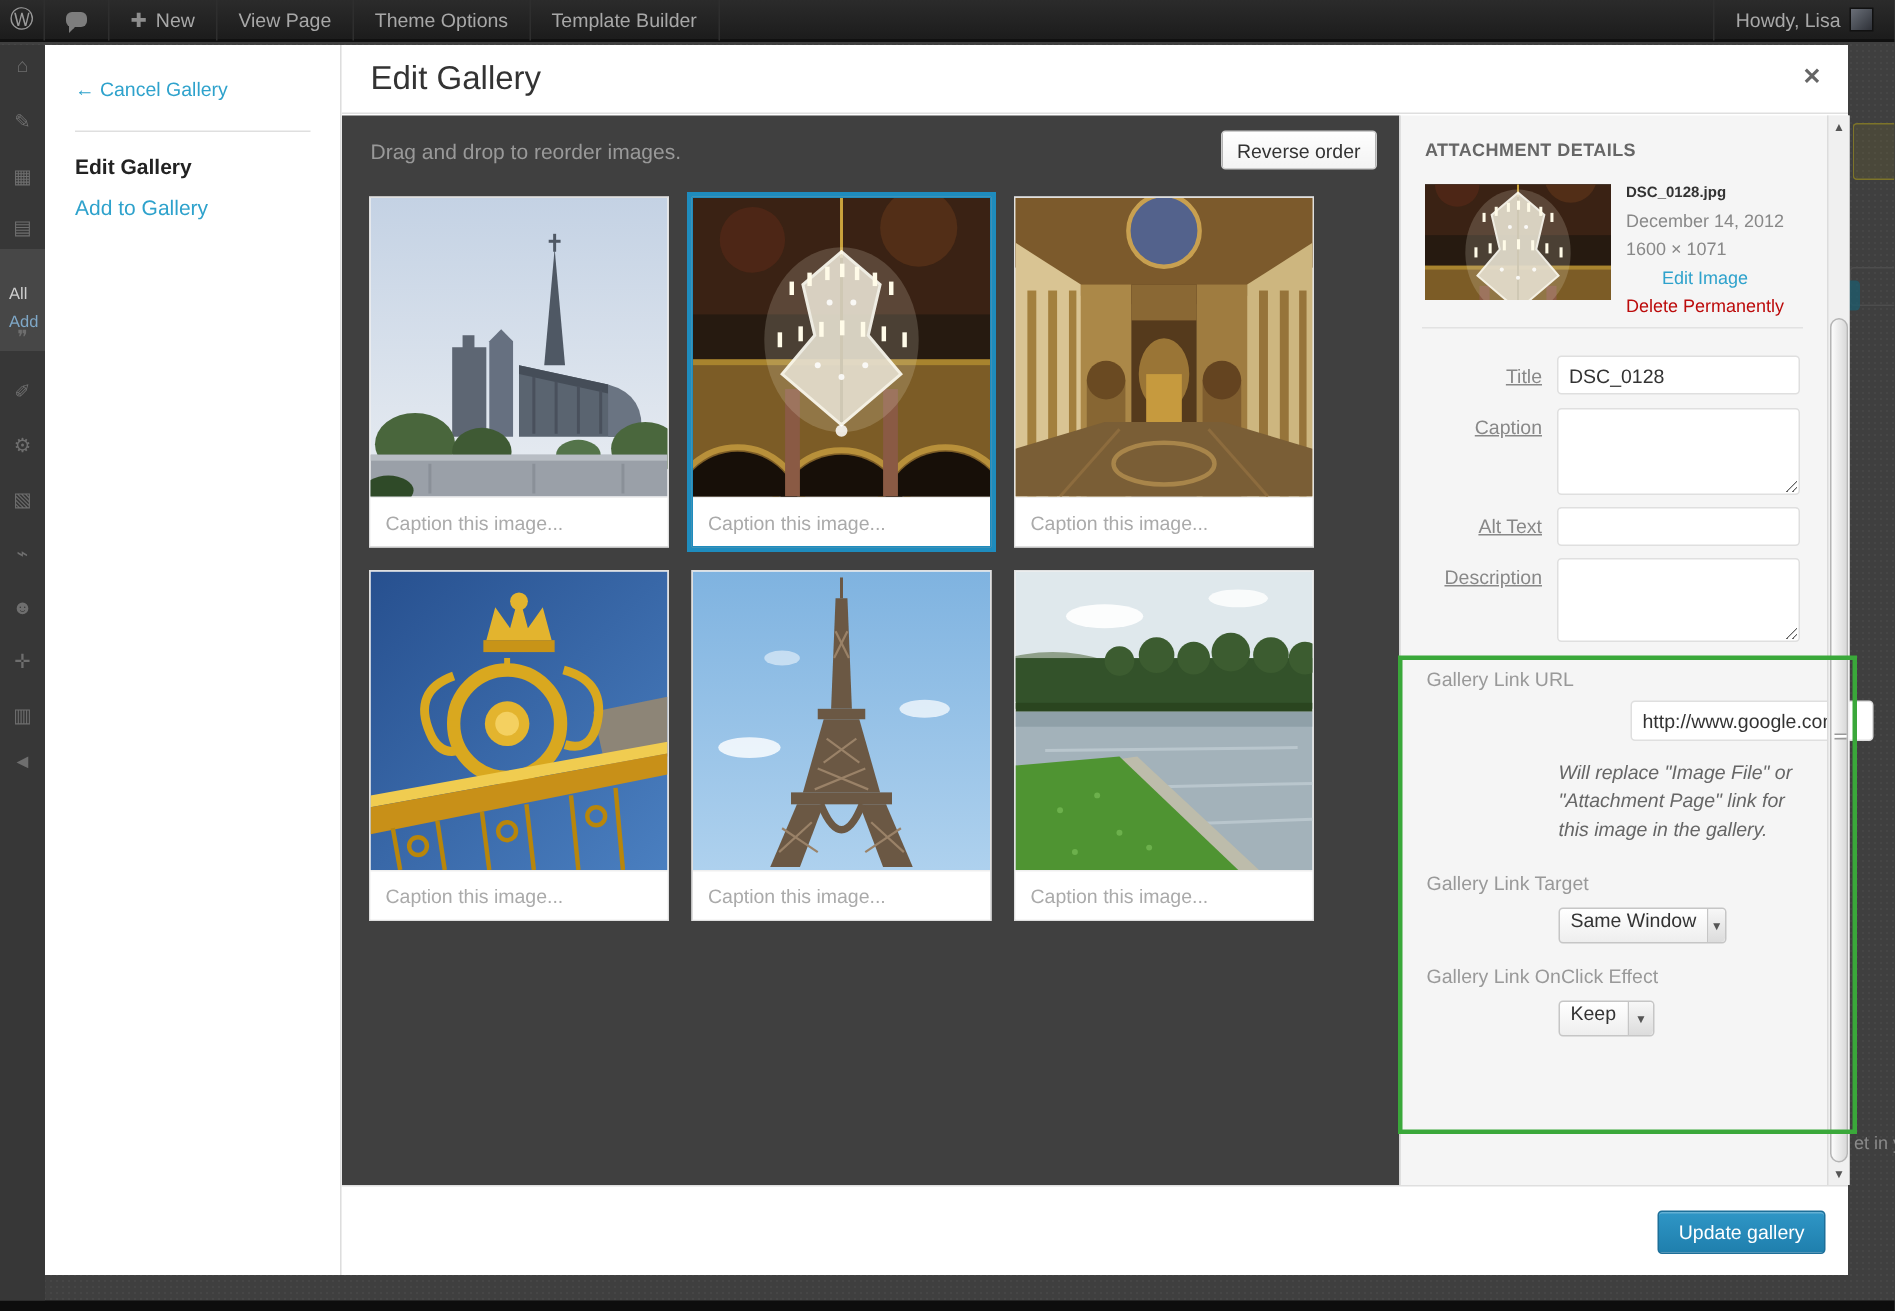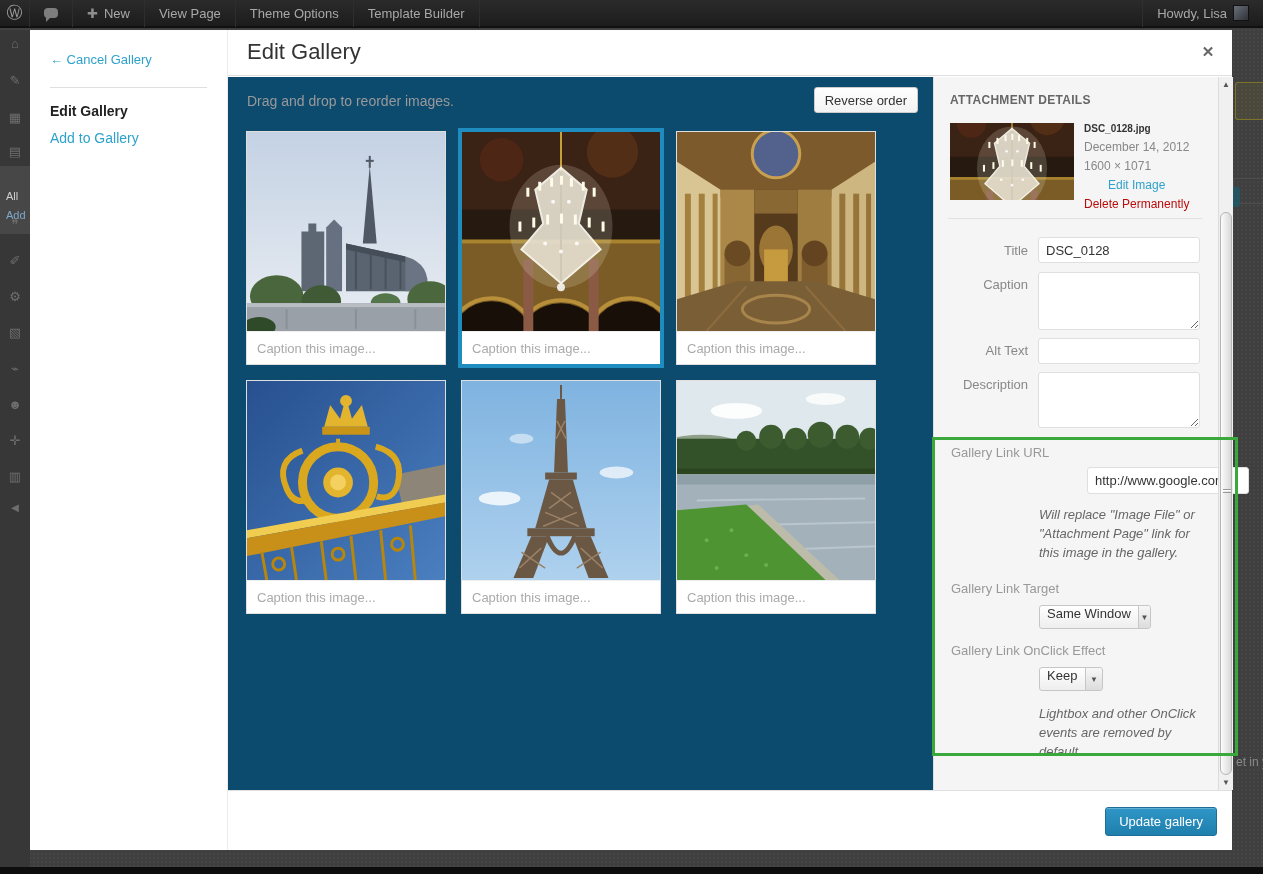--- a/index.html
+++ b/index.html
@@ -50,21 +50,21 @@
   .menu-item-active { position:absolute; left:20px; top:73px; font-size:14px; font-weight:bold; color:#222; }
   .menu-item-link { position:absolute; left:20px; top:100px; font-size:14px; color:#2ea2cc; cursor:pointer; text-decoration:none; }
 
   .modal-main { position:absolute; left:227px; top:30px; width:1005px; height:820px; background:#fff;
     border-left:1px solid #ececec; z-index:10; }
   .modal-header { position:absolute; left:0; top:0; width:100%; height:46px; border-bottom:1px solid #dfdfdf; }
   .modal-title { position:absolute; left:19px; top:9px; font-size:22px; color:#333; }
   .modal-close { position:absolute; right:14px; top:12px; width:20px; height:20px; border:none; background:none;
     color:#666; font-size:15px; font-weight:bold; cursor:pointer; line-height:20px; }
 
-  .gallery-region { position:absolute; left:0; top:47px; width:705px; height:713px; background:#0c4a6e; }
+  .gallery-region { position:absolute; left:0; top:47px; width:705px; height:713px; background:#404040; }
   .drag-hint { position:absolute; left:19px; top:16px; font-size:14px; color:#999; }
   .reverse-btn { position:absolute; right:15px; top:10px; height:26px; padding:0 10px;
     background:linear-gradient(#fefefe,#f3f3f3); border:1px solid #ccc; border-radius:3px;
     font-size:13px; color:#333; cursor:pointer; font-family:inherit; }
 
   .tile { position:absolute; width:200px; height:234px; background:#fff; border:1px solid #dfdfdf; cursor:pointer; }
   .tile.selected { outline:3px solid #1e8cbe; border-color:#1e8cbe; }
   .tile svg { display:block; width:198px; height:199px; }
   .cap-input { display:block; width:198px; height:33px; border:none; border-top:1px solid #efefef;
     padding:0 10px; font-size:13px; color:#666; font-family:inherit; outline:none; }
@@ -81,21 +81,21 @@
     background:#f5f5f5; border-left:1px solid #dfdfdf; }
   .att-heading { position:absolute; left:16px; top:16px; font-size:12px; font-weight:bold; color:#666; letter-spacing:.3px; }
   .att-thumb { position:absolute; left:16px; top:46px; width:124px; height:77px; background:#000; }
   .att-thumb svg { display:block; width:124px; height:77px; }
   .att-details { position:absolute; left:150px; top:42px; font-size:12px; color:#888; line-height:19px; }
   .att-filename { font-size:10px; font-weight:bold; color:#333; }
   .att-link { color:#2ea2cc; cursor:pointer; text-decoration:none; display:block;text-align:center; }
   .att-delete { color:#bc0b0b; cursor:pointer; text-decoration:none; display:block; }
   .att-divider { position:absolute; left:14px; top:141px; width:254px; border-top:1px solid #e2e2e2; }
 
-  .f-label { position:absolute; width:85px; left:9px; text-align:right; font-size:13px; color:#888; }
+  .f-label { position:absolute; width:85px; left:9px; text-align:right; font-size:13px; color:#888;text-decoration:underline; }
   .f-input { position:absolute; left:104px; width:162px; height:26px; border:1px solid #dfdfdf; border-radius:3px;
     background:#fff; padding:0 7px; font-size:13px; color:#333; font-family:inherit; }
   .f-area  { position:absolute; left:104px; width:162px; border:1px solid #dfdfdf; border-radius:3px;
     background:#fff; padding:4px 7px; font-size:13px; color:#333; font-family:inherit; resize:both; }
   .sec-label { position:absolute; left:17px; font-size:13px; color:#999; }
   .help-note { position:absolute; left:105px; width:172px; font-size:13px; font-style:italic; color:#666; line-height:1.45; }
 
   .fake-select { position:absolute; left:105px; height:24px; border:1px solid #c6c6c6; border-radius:3px;
     background:linear-gradient(#fff,#eee); display:flex; align-items:flex-start; cursor:pointer; }
   .fs-text { flex:1; padding:0 7px; font-size:13px; color:#333; white-space:nowrap; }
@@ -457,21 +457,20 @@
     <div class="fake-select" style="top:528px; width:112px">
       <span class="fs-text">Same Window</span>
       <span class="fs-arrow">▼</span>
     </div>
 
     <div class="sec-label" style="top:566px">Gallery Link OnClick Effect</div>
     <div class="fake-select" style="top:590px; width:64px">
       <span class="fs-text">Keep</span>
       <span class="fs-arrow">▼</span>
     </div>
-    <div class="help-note" style="top:628px">Lightbox and other OnClick events are removed by default.</div>
 
     <div class="sb-track">
       <div class="sb-arrow sb-up">▲</div>
       <div class="sb-thumb">
           <div class="sb-grip"></div>
         </div>
       <div class="sb-arrow sb-down">▼</div>
     </div>
   </div>
 

